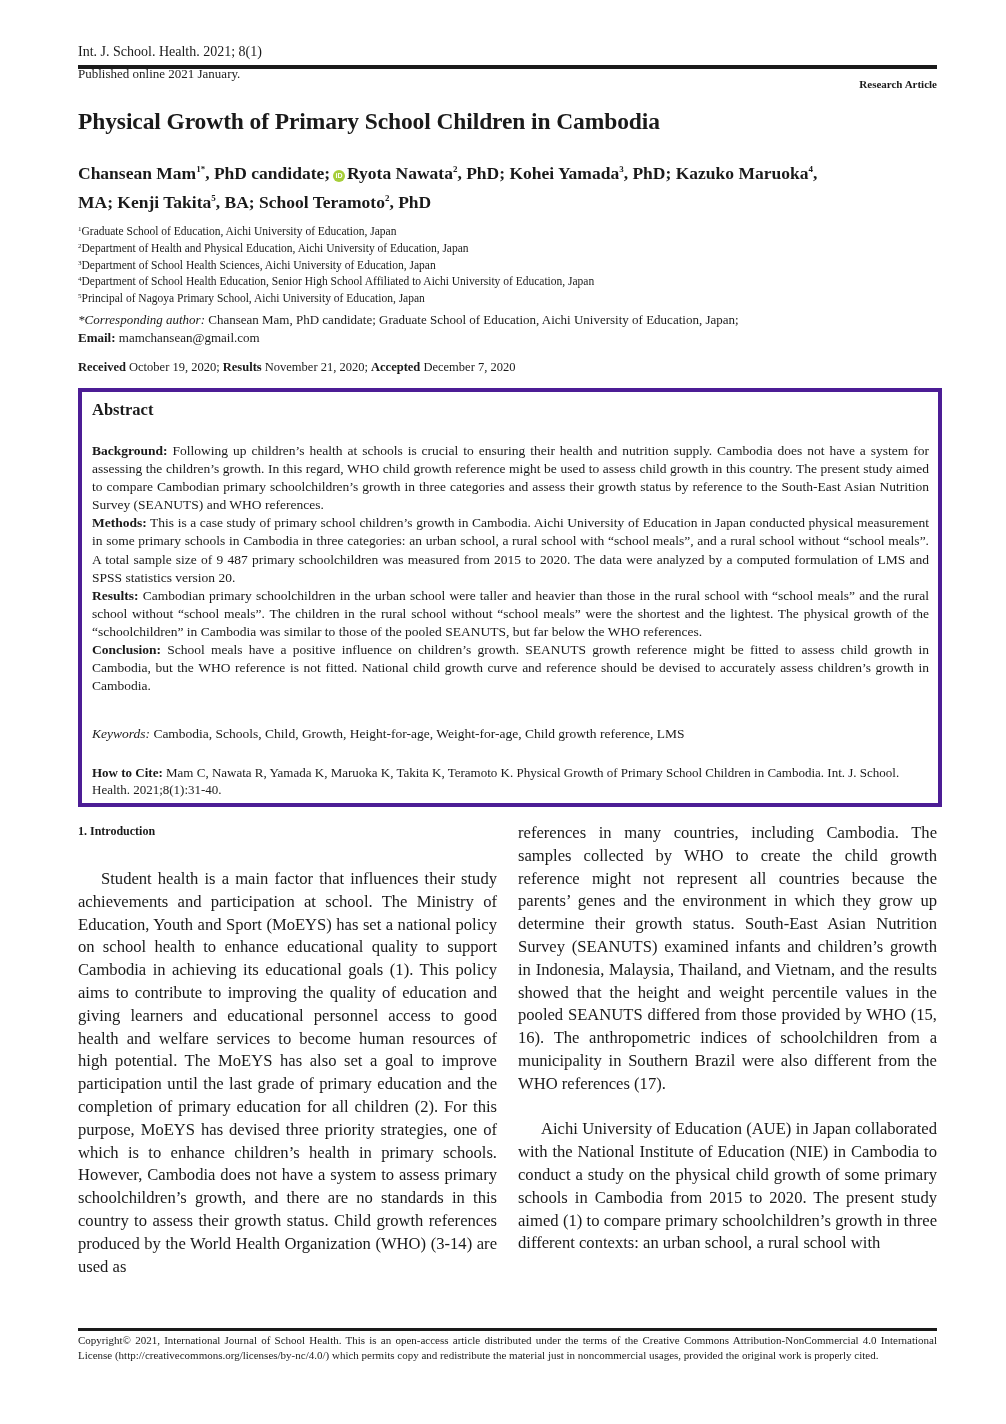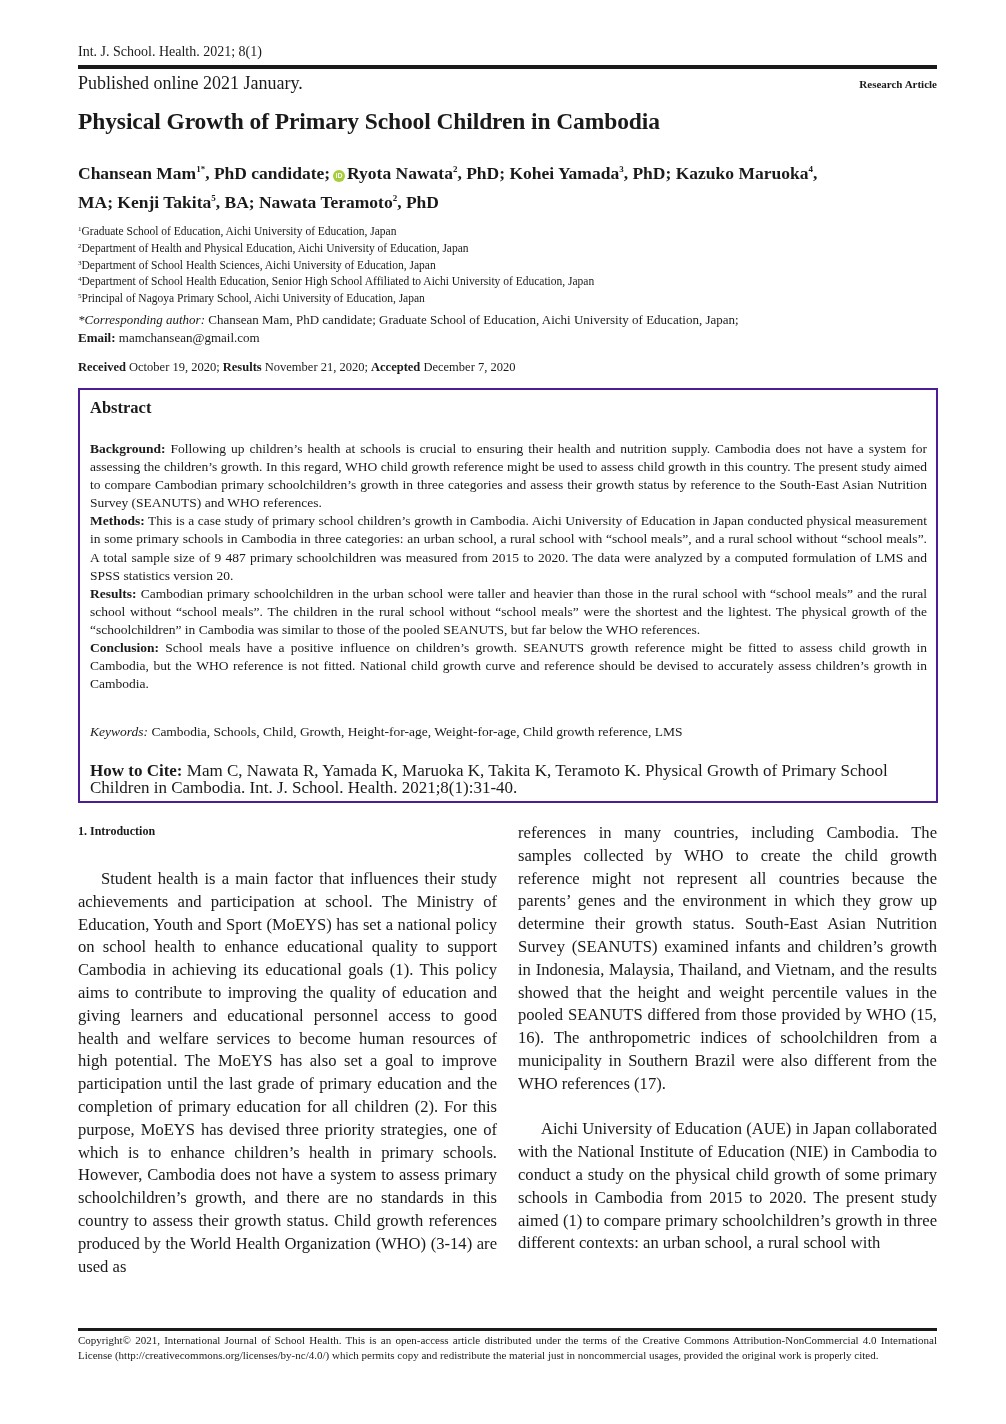--- a/index.html
+++ b/index.html
@@ -1,35 +1,35 @@
 <!DOCTYPE html>
 <html><head>
 <meta charset="utf-8">
 <style>
   html, body { margin: 0; padding: 0; background: #fff; }
   body { width: 1006px; height: 1424px; position: relative; color: #1a1a1a; font-family: "Liberation Serif", "DejaVu Serif", serif; overflow: hidden; }
   .abs { position: absolute; }
   .journal { left: 78px; top: 44px; font-size: 14px; }
   .topbar { left: 78px; top: 65px; width: 859px; height: 4px; background: #1a1a1a; }
-  .pubonline { left: 78px; top: 73px; font-size: 18px; }
+  .pubonline { left: 78px; top: 66px; font-size: 13px; }
   .rtype { right: 69px; top: 78px; font-size: 11px; font-weight: bold; }
   .title { left: 78px; top: 108px; font-size: 23.5px; font-weight: bold; letter-spacing: -0.1px; }
   .authors { left: 78px; top: 157px; width: 870px; font-size: 17.5px; font-weight: bold; line-height: 25px; }
   .authors sup { font-size: 9px; vertical-align: 7px; }
   .orcid { display: inline-block; width: 12px; height: 12px; border-radius: 50%; background: #a6ce39; color: #fff; font-size: 7px; line-height: 12px; text-align: center; font-family: "Liberation Sans", sans-serif; font-weight: bold; vertical-align: 1px; margin: 0 2px 0 3px; }
   .affils { left: 78px; top: 222px; font-size: 11.5px; line-height: 14.8px; }
   .affils sup { font-size: 7px; vertical-align: 4px; }
   .corr { left: 78px; top: 311px; font-size: 13px; line-height: 18px; font-family: Liberation Serif, serif; }
   .dates { left: 78px; top: 360px; font-size: 12.5px; }
-  .abstract-box { left: 78px; top: 388px; width: 856px; height: 411px; border: 2px solid #4c1d95; }
+  .abstract-box { left: 78px; top: 388px; width: 856px; height: 411px; border: 4px solid #4c1d95; }
   .abs-title { position: absolute; left: 10px; top: 8px; font-size: 16.5px; font-weight: bold; }
   .abs-body { position: absolute; left: 10px; top: 50px; width: 837px; font-size: 13.5px; line-height: 18.1px; text-align: justify; }
   .abs-body p { margin: 0; }
   .kw { position: absolute; left: 10px; top: 334px; font-size: 13.5px; }
-  .cite { position: absolute; left: 10px; top: 373px; width: 837px; font-size: 17px; line-height: 16.5px; }
+  .cite { position: absolute; left: 10px; top: 373px; width: 837px; font-size: 13px; line-height: 16.5px; }
   .intro-head { left: 78px; top: 824px; font-size: 12px; font-weight: bold; }
   .col { font-size: 16.6px; line-height: 22.8px; text-align: justify; width: 419px; }
   .col p { margin: 0; }
   .col .ind { text-indent: 23px; }
   .col-left { left: 78px; top: 868px; }
   .col-right { left: 518px; top: 822px; }
   .col-right .p2 { margin-top: 22.8px; }
   .botbar { left: 78px; top: 1328px; width: 859px; height: 3px; background: #1a1a1a; }
   .copyright { left: 78px; top: 1333px; width: 859px; font-size: 11px; line-height: 14.5px; text-align: justify; }
   b { font-weight: bold; }
@@ -42,21 +42,21 @@
 <div class="abs pubonline">Published online 2021 January.</div>
 <div class="abs rtype">Research Article</div>
 
 <h1 class="abs title" style="margin:0">Physical Growth of Primary School Children in Cambodia</h1>
 
 <div class="abs authors">
   <span><span>Chansean Mam</span><sup>1*</sup><span>, PhD candidate;</span></span><span class="orcid">iD</span><span><span>Ryota Nawata</span><sup>2</sup><span>, PhD;</span></span>
   <span><span>Kohei Yamada</span><sup>3</sup><span>, PhD;</span></span>
   <span><span>Kazuko Maruoka</span><sup>4</sup><span>,</span></span><br>
   <span><span>MA; Kenji Takita</span><sup>5</sup><span>, BA;</span></span>
-  <span><span>Nawata Teramoto</span><sup>2</sup><span>, PhD</span></span>
+  <span><span>School Teramoto</span><sup>2</sup><span>, PhD</span></span>
 </div>
 
 <div class="abs affils">
   <div><sup>1</sup><span>Graduate School of Education, Aichi University of Education, Japan</span></div>
   <div><sup>2</sup><span>Department of Health and Physical Education, Aichi University of Education, Japan</span></div>
   <div><sup>3</sup><span>Department of School Health Sciences, Aichi University of Education, Japan</span></div>
   <div><sup>4</sup><span>Department of School Health Education, Senior High School Affiliated to Aichi University of Education, Japan</span></div>
   <div><sup>5</sup><span>Principal of Nagoya Primary School, Aichi University of Education, Japan</span></div>
 </div>
 

